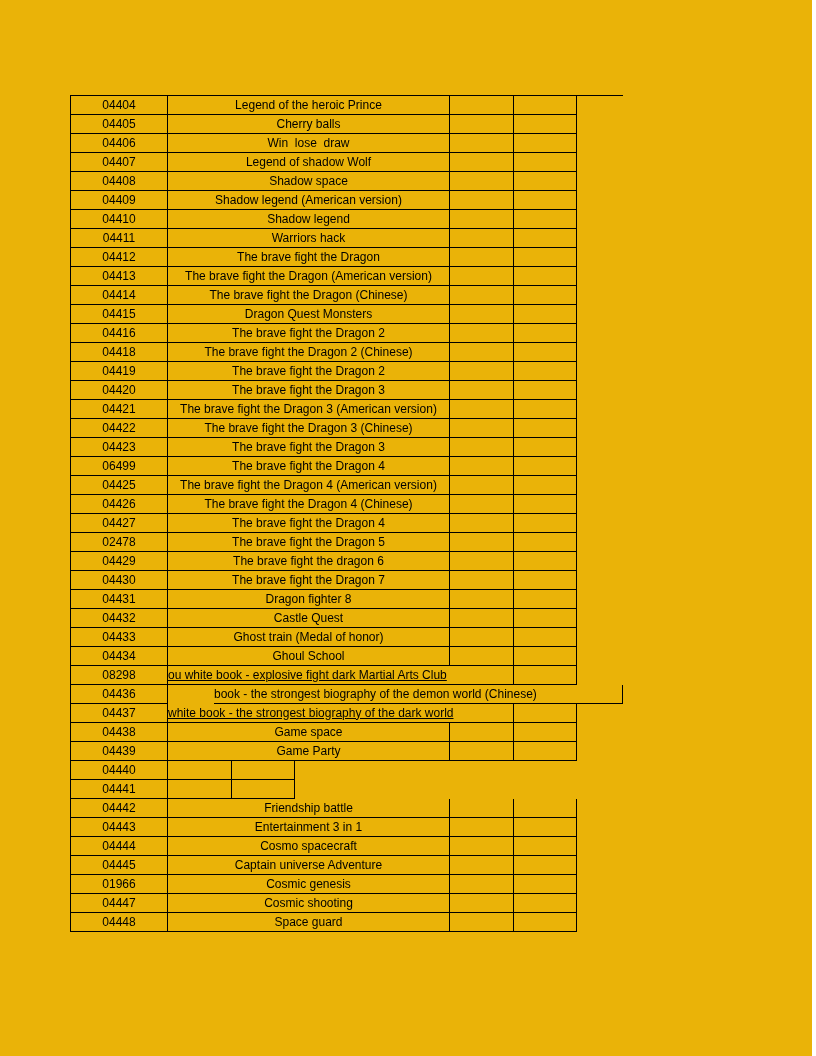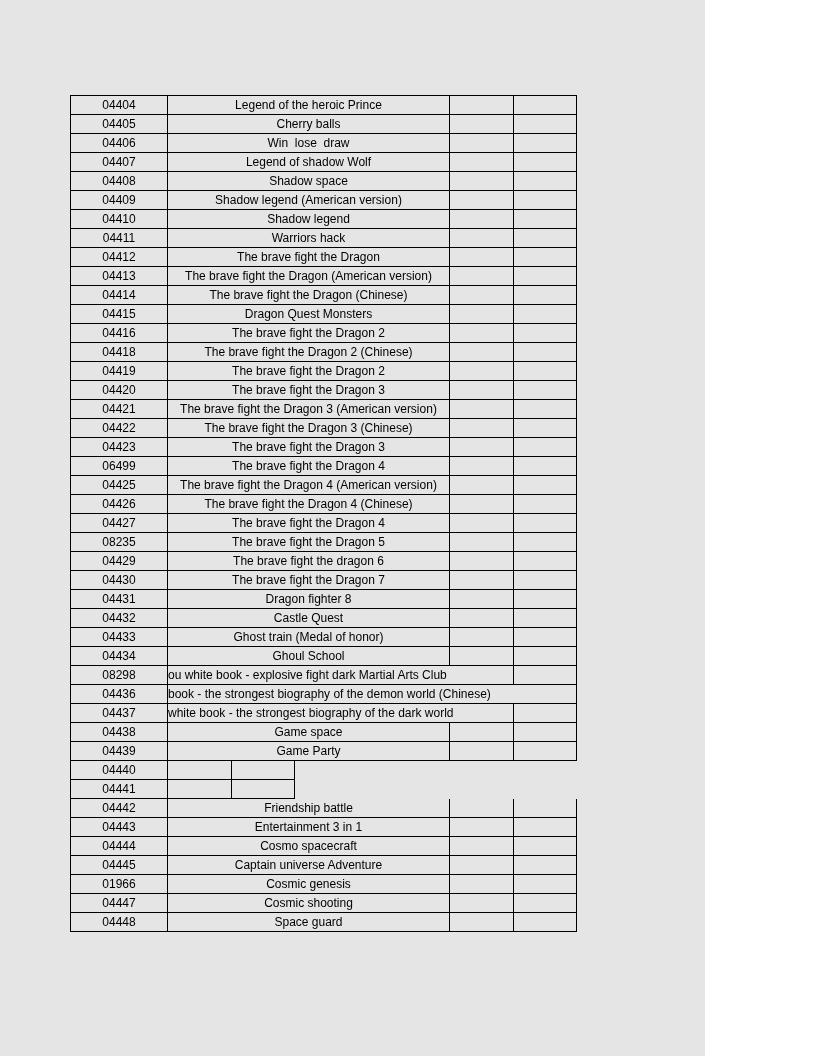--- a/index.html
+++ b/index.html
@@ -1,20 +1,20 @@
 <!DOCTYPE html>
 <html><head>
 <meta charset="utf-8">
 <style>
   html, body { margin: 0; padding: 0; }
   .page {
     position: relative;
-    width: 705px;
+    width: 812px;
     height: 1056px;
-    background: #e5e5e5;
+    background: #eab308;
     font-family: "Liberation Sans", sans-serif;
     color: #000000;
     overflow: hidden;
   }
   .rom-table {
     position: absolute;
     left: 70px;
     top: 95px;
     border-left: 1px solid #000000;
     border-top: 1px solid #000000;
@@ -28,22 +28,22 @@
     align-items: center;
     justify-content: center;
     font-size: 12px;
     line-height: 19px;
     white-space: pre;
     color: #000000;
     padding: 0;
   }
   .col-id    { width: 97px; }
   .col-title { width: 282px; overflow: hidden; }
-  .col-title.span2 { width: 346px; }
-  .col-title.span3 { width: 409px; }
+  .col-title.span2 { width: 346px; text-decoration: underline; }
+  .col-title.span3 { width: 409px; margin-left: 46px; }
   .col-b1    { width: 64px; }
   .col-b2    { width: 63px; }
   .clipped   { justify-content: flex-start; overflow: hidden; }
 </style>
 </head>
 <body>
 
 <div class="page">
   <div class="rom-table">
       <div class="row">
@@ -178,21 +178,21 @@
         <div class="cell col-b1"></div>
         <div class="cell col-b2"></div>
       </div>
       <div class="row">
         <div class="cell col-id">04427</div>
         <div class="cell col-title">The brave fight the Dragon 4</div>
         <div class="cell col-b1"></div>
         <div class="cell col-b2"></div>
       </div>
       <div class="row">
-        <div class="cell col-id">08235</div>
+        <div class="cell col-id">02478</div>
         <div class="cell col-title">The brave fight the Dragon 5</div>
         <div class="cell col-b1"></div>
         <div class="cell col-b2"></div>
       </div>
       <div class="row">
         <div class="cell col-id">04429</div>
         <div class="cell col-title">The brave fight the dragon 6</div>
         <div class="cell col-b1"></div>
         <div class="cell col-b2"></div>
       </div>

